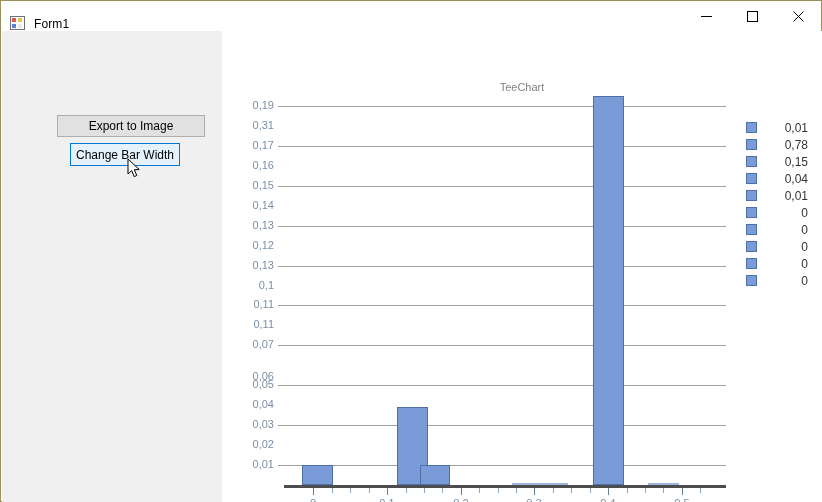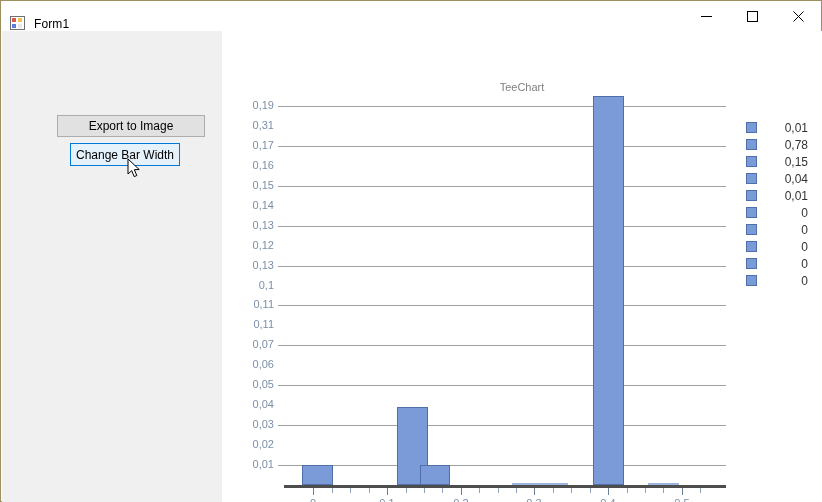--- a/index.html
+++ b/index.html
@@ -178,21 +178,21 @@
           <div class="ytick" style="top: 379px;"></div>
           <div class="ylabel" style="top: 373px;">0,01</div>
           <div class="ylabel" style="top: 353px;">0,02</div>
           <div class="gridline" style="top: 339px;"></div>
           <div class="ytick" style="top: 339px;"></div>
           <div class="ylabel" style="top: 333px;">0,03</div>
           <div class="ylabel" style="top: 313px;">0,04</div>
           <div class="gridline" style="top: 299px;"></div>
           <div class="ytick" style="top: 299px;"></div>
           <div class="ylabel" style="top: 293px;">0,05</div>
-          <div class="ylabel" style="top: 273px;">0,06</div>
+          <div class="ylabel" style="top: 285px;">0,06</div>
           <div class="gridline" style="top: 259px;"></div>
           <div class="ytick" style="top: 259px;"></div>
           <div class="ylabel" style="top: 253px;">0,07</div>
           <div class="ylabel" style="top: 233px;">0,11</div>
           <div class="gridline" style="top: 219px;"></div>
           <div class="ytick" style="top: 219px;"></div>
           <div class="ylabel" style="top: 213px;">0,11</div>
           <div class="ylabel" style="top: 194px;">0,1</div>
           <div class="gridline" style="top: 180px;"></div>
           <div class="ytick" style="top: 180px;"></div>

